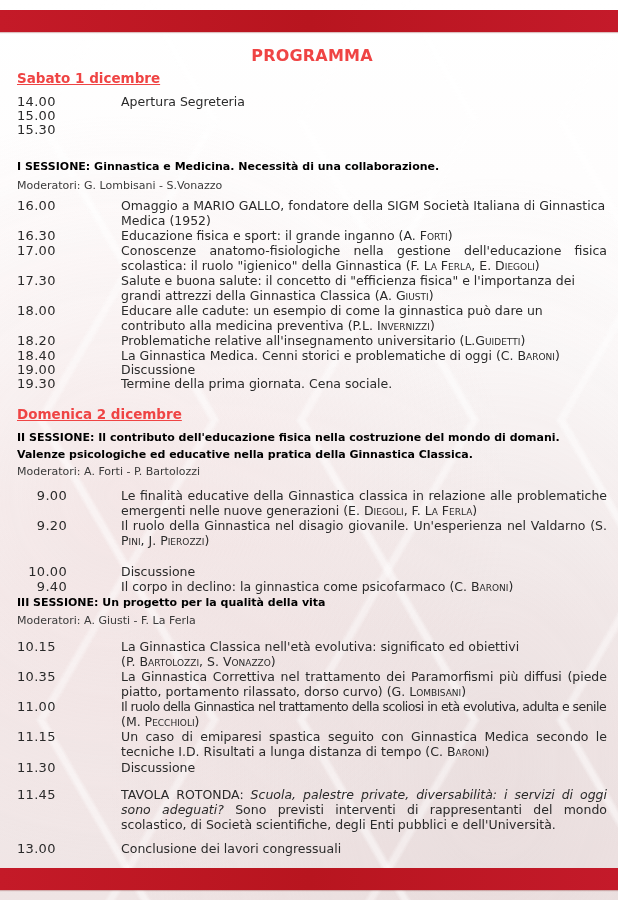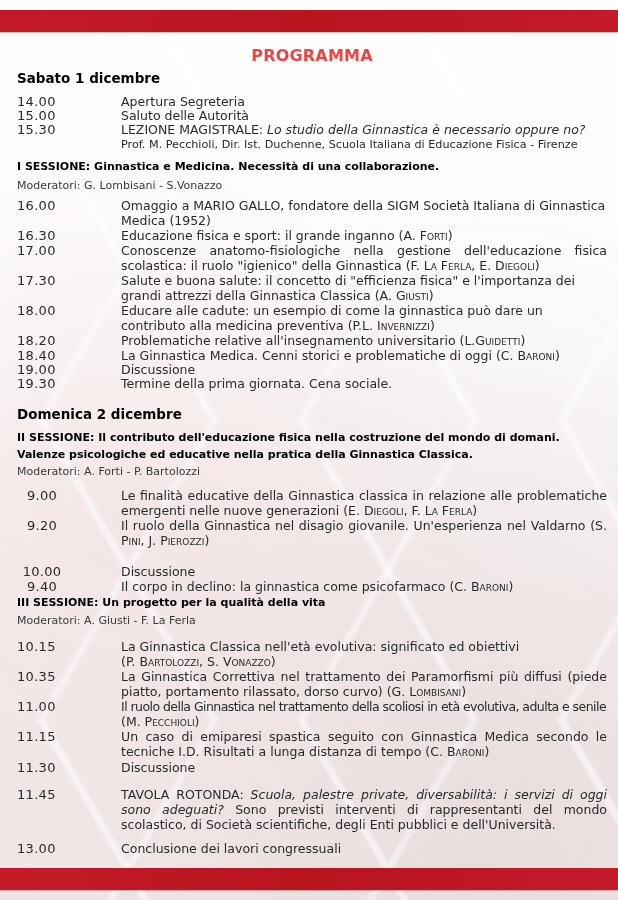--- a/index.html
+++ b/index.html
@@ -28,38 +28,38 @@
   }
   .red-bar.top { top: 10px; }
   .red-bar.bottom { top: 868px; }
 
   .content { position: absolute; left: 17px; top: 0; width: 590px; }
   .title {
     position: absolute; top: 46px; left: 0; width: 590px; text-align: center;
     font-weight: bold; font-size: 16px; letter-spacing: 0.2px; color: #ef4444;
   }
   .day {
-    position: absolute; left: 0; font-size: 13.5px; 
-    font-weight: 600; color: #000000;
+    position: absolute; left: 0; font-size: 13.5px; text-decoration: underline;
+    font-weight: 600; color: #ef4444;
   }
   .session-title {
     position: absolute; left: 0; color: #000000; font-size: 11px; font-weight: 700;
     line-height: 17px; width: 590px;
   }
   .moderators {
     position: absolute; left: 0; font-size: 11px; color: #3a3a3a;
   }
   .row {
     position: absolute; left: 0; width: 590px; display: flex;
     font-size: 12.5px; line-height: 15px; color: #2a2a2a;
   }
   .row .time {
     width: 60px; flex: 0 0 60px; text-align: left; font-size: 13px; letter-spacing: 0.3px;
   }
-  .row .time.right { text-align: center; padding-right: 10px; width: 50px; flex-basis: 50px; }
+  .row .time.right { text-align: right; padding-right: 10px; width: 50px; flex-basis: 50px; }
   .row .text { flex: 1; margin-left: 44px; }
   .row .text.justify { text-align: justify; }
   .speaker { font-variant: small-caps; }
   .sub-line { font-size: 11.2px; display: block; }
   em { font-style: italic; }
 </style>
 </head>
 <body>
 
 <div class="bg-pattern"></div>
@@ -70,28 +70,23 @@
   <div class="title">PROGRAMMA</div>
 
   <div class="day" style="top:70px">Sabato 1 dicembre</div>
 
   <div class="row" style="top:94px">
     <span class="time">14.00</span>
     <span class="text">Apertura Segreteria</span>
   </div>
   <div class="row" style="top:108px">
     <span class="time">15.00</span>
-    <span class="text">Saluto delle Autorità</span>
   </div>
   <div class="row" style="top:122px">
     <span class="time">15.30</span>
-    <span class="text">
-      <span>LEZIONE MAGISTRALE: </span><em>Lo studio della Ginnastica è necessario oppure no?</em>
-      <span class="sub-line">Prof. M. Pecchioli, Dir. Ist. Duchenne, Scuola Italiana di Educazione Fisica - Firenze</span>
-    </span>
   </div>
 
   <div class="session-title" style="top:158px">I SESSIONE: Ginnastica e Medicina. Necessità di una collaborazione.</div>
   <div class="moderators" style="top:179px">Moderatori: G. Lombisani - S.Vonazzo</div>
 
   <div class="row" style="top:198px">
     <span class="time">16.00</span>
     <span class="text">Omaggio a MARIO GALLO, fondatore della SIGM Società Italiana di Ginnastica Medica (1952)</span>
   </div>
   <div class="row" style="top:228px">

